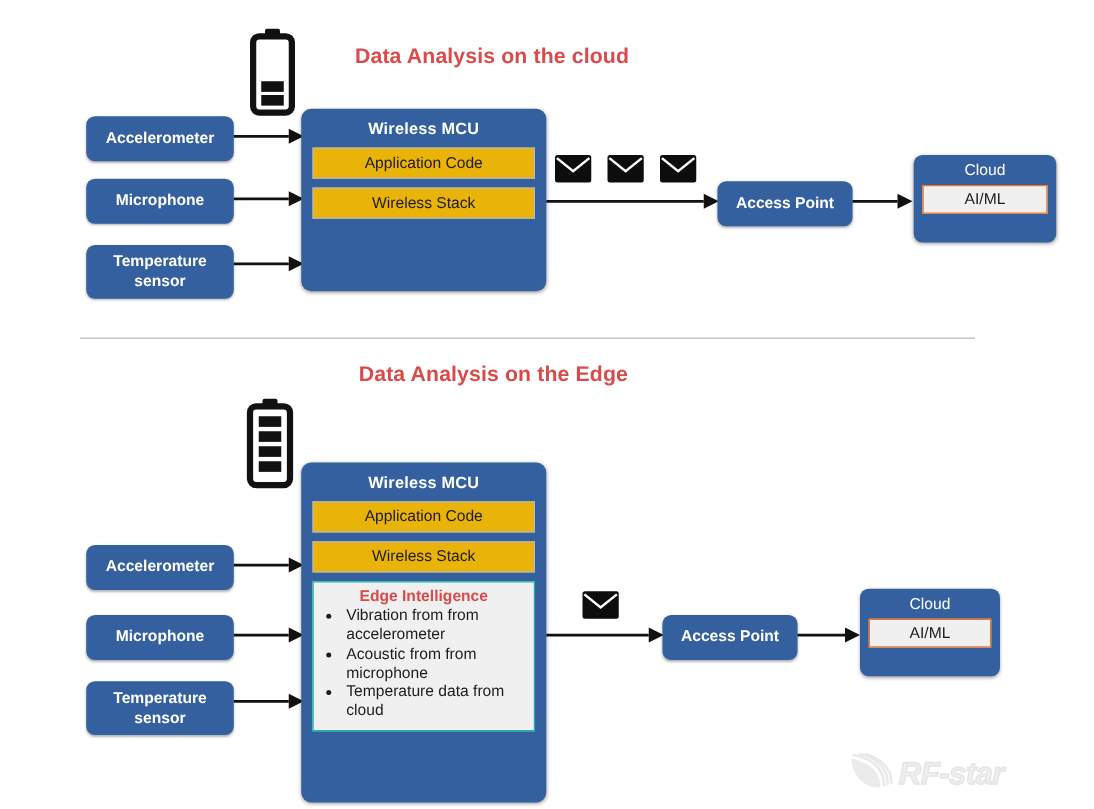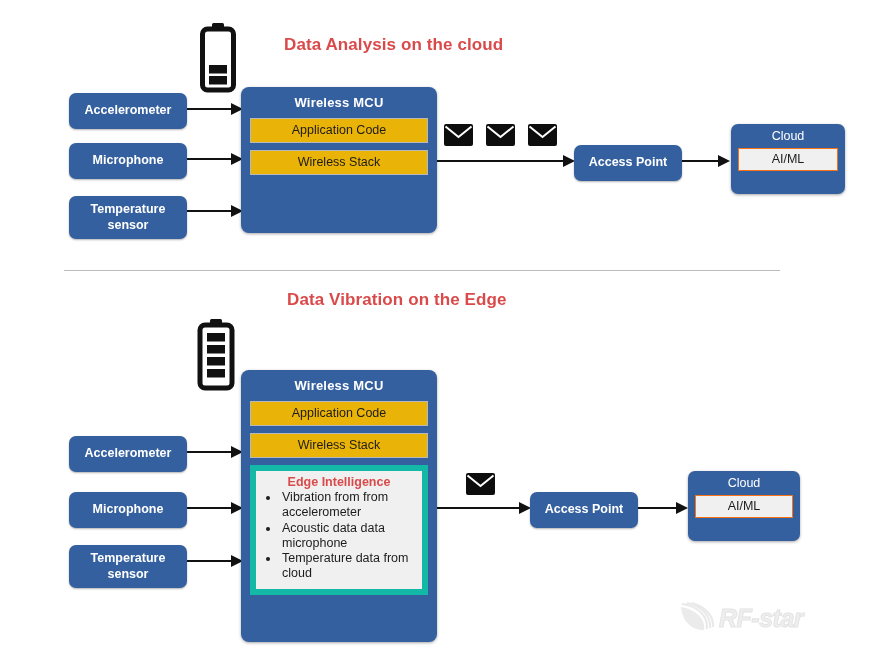--- a/index.html
+++ b/index.html
@@ -67,21 +67,21 @@
     text-align: center;
     padding: 4px 0 5px 0;
     margin-bottom: 7px;
   }
   .inner-box:last-child { margin-bottom: 0; }
 
   
   .edge-panel {
     width: 100%;
     background: #f0f0f0;
-    border: 6px solid #14b8a6;
+    border: 1px solid #14b8a6;
     padding: 4px 7px 7px 7px;
   }
   .edge-title {
     color: #da4a4a;
     font-weight: bold;
     font-size: 12.5px;
     text-align: center;
     margin-bottom: 1px;
   }
   .edge-list {
@@ -220,21 +220,21 @@
     </svg>
   </div>
 
   <div class="abs cloud" style="left:731px; top:124px; width:114px; height:70px;">
     <div class="cloud-title">Cloud</div>
     <div class="cloud-inner">AI/ML</div>
   </div>
 
   <div class="abs divider" style="left:64px; top:270px; width:716px;"></div>
 
-  <div class="abs section-title" style="left:287px; top:290px;">Data Vibration on the Edge</div>
+  <div class="abs section-title" style="left:287px; top:290px;">Data Analysis on the Edge</div>
 
   <div class="abs" style="left:195px; top:318px;">
     <svg width="42" height="74" viewBox="0 0 42 74" class="arrow-svg">
       <rect x="15" y="1" width="12" height="6" rx="1.5" fill="#111111"></rect>
       <rect x="5" y="7" width="32" height="63" rx="5" ry="5" fill="none" stroke="#111111" stroke-width="5"></rect>
       <rect x="12" y="15" width="18" height="8.5" fill="#111111"></rect>
       <rect x="12" y="27" width="18" height="8.5" fill="#111111"></rect>
       <rect x="12" y="39" width="18" height="8.5" fill="#111111"></rect>
       <rect x="12" y="51" width="18" height="8.5" fill="#111111"></rect>
     </svg>
@@ -271,21 +271,21 @@
   </div>
 
   <div class="abs mcu" style="left:241px; top:370px; width:196px; height:272px;">
     <div class="mcu-title">Wireless MCU</div>
     <div class="inner-box">Application Code</div>
     <div class="inner-box">Wireless Stack</div>
     <div class="edge-panel">
       <div class="edge-title">Edge Intelligence</div>
       <ul class="edge-list">
         <li>Vibration from from accelerometer</li>
-        <li>Acoustic data data microphone</li>
+        <li>Acoustic from from microphone</li>
         <li>Temperature data from cloud</li>
       </ul>
     </div>
   </div>
 
   <div class="abs" style="left:466px; top:473px;">
     <svg width="29" height="22" viewBox="0 0 29 22" class="arrow-svg">
       <rect x="0" y="0" width="29" height="22" rx="2" fill="#0d0d0d"></rect>
       <path d="M1.5 2.5 L14.5 13 L27.5 2.5" fill="none" stroke="#ffffff" stroke-width="2"></path>
     </svg>

